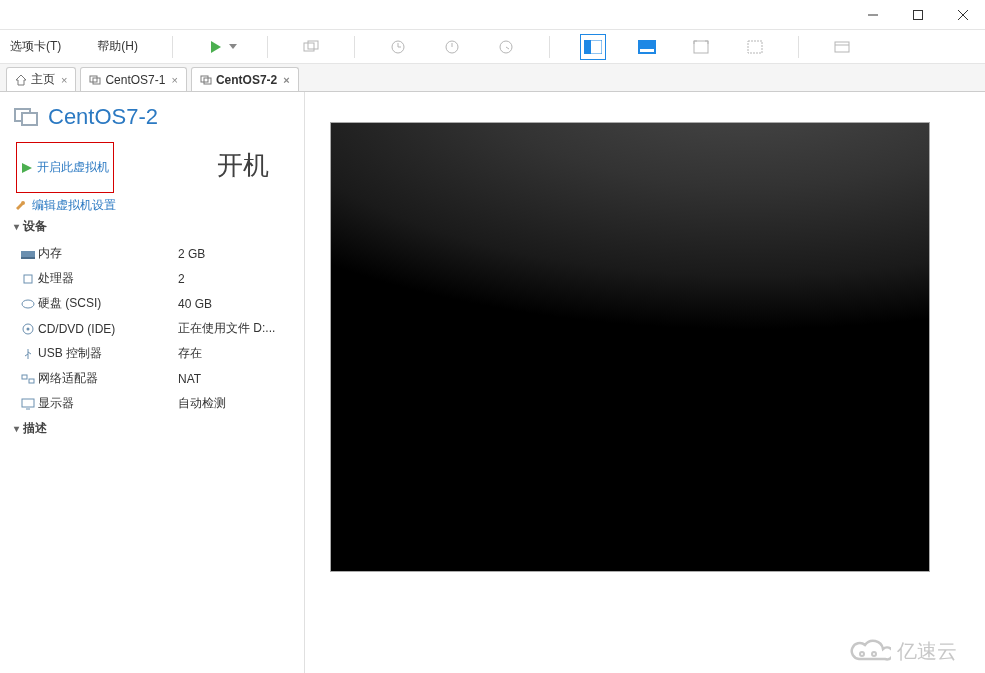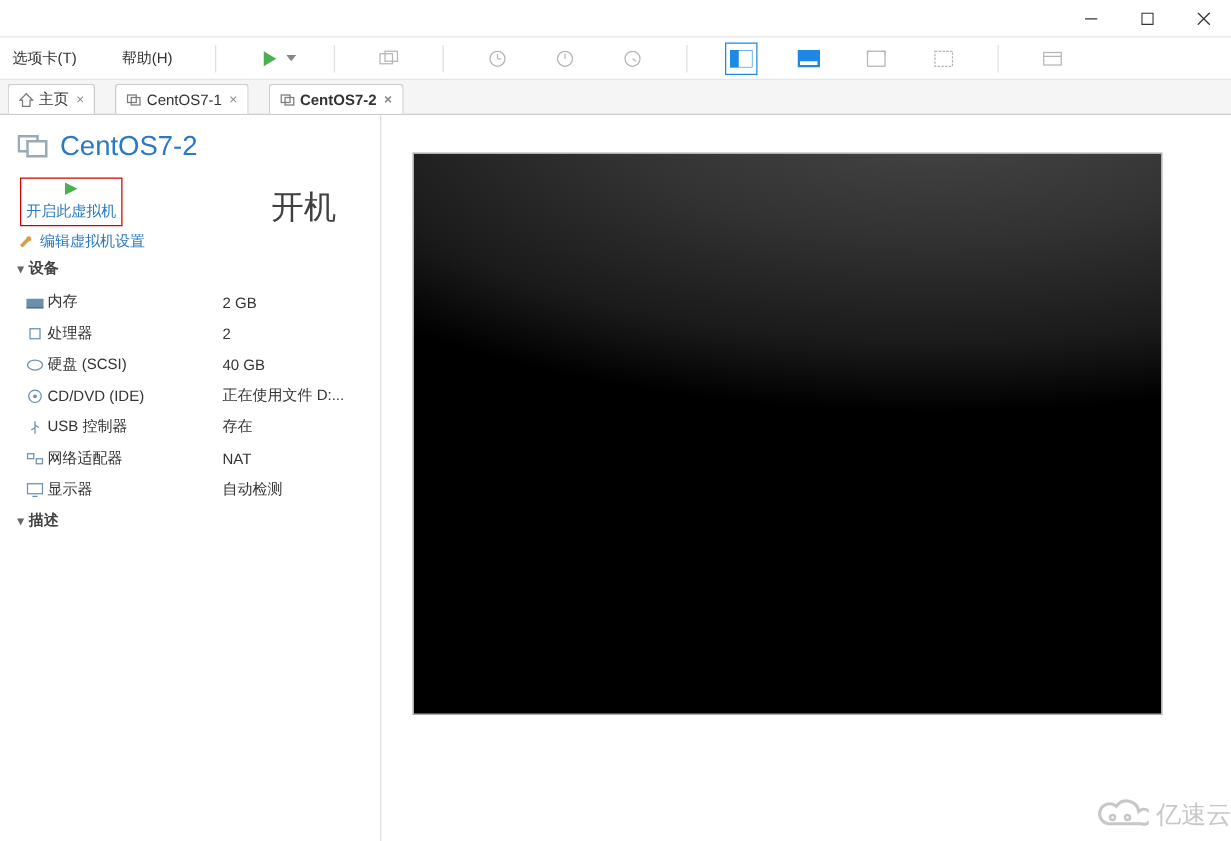--- a/index.html
+++ b/index.html
@@ -12,50 +12,50 @@
   
   .menu-bar { height: 34px; display: flex; align-items: center; gap: 28px; padding: 0 6px; border-bottom: 1px solid #e5e5e5; font-size: 12px; color:#333; }
   .menu-item { padding: 2px 4px; }
   .tool-sep { width:1px; height:22px; background:#e0e0e0; margin:0 2px; }
   .tool-btn { width: 26px; height: 26px; display:flex; align-items:center; justify-content:center; color:#858585; }
   .tool-btn.play { color:#4caf50; }
   .tool-btn.highlight { color:#1e88e5; }
   .play-group { display:flex; align-items:center; }
 
   
-  .tab-bar { height: 28px; background: #f5f5f5; display:flex; align-items:flex-end; padding-left: 6px; gap:16px; border-bottom:1px solid #ccc; font-size:12px; }
+  .tab-bar { height: 28px; background: #f5f5f5; display:flex; align-items:flex-end; padding-left: 6px; gap:4px; border-bottom:1px solid #ccc; font-size:12px; }
   .tab { height: 24px; padding: 3px 8px; background:#fff; border:1px solid #ccc; border-bottom:none; border-radius:3px 3px 0 0; display:flex; align-items:center; gap:4px; color:#333; }
   .tab.active { background:#fff; font-weight:600; }
   .tab-close { font-size:11px; color:#888; margin-left:2px; }
 
   
   .content { display:flex; height: calc(673px - 30px - 34px - 28px); }
   .left-panel { width: 305px; padding: 12px 14px; font-size:12px; color:#333; border-right:1px solid #e0e0e0; overflow:hidden; }
   .vm-title-row { display:flex; align-items:center; gap:8px; margin-bottom:12px; }
   .vm-title { font-size: 22px; color:#2b79c2; font-weight:400; }
   .link-row { display:flex; align-items:center; gap:4px; margin:4px 0 4px 2px; color:#2b79c2; cursor:pointer; }
-  .link-row.redbox { border:1px solid #d50000; padding:2px 4px; width: fit-content; flex-direction: column; }
+  .link-row.redbox { border:1px solid #d50000; padding:16px 4px; width: fit-content; }
   .redlabel { position:absolute; left:217px; top:148px; color:#404040; font-size:26px; }
   .section-header { display:flex; align-items:center; gap:4px; color:#444; font-weight:600; margin-top:4px; margin-bottom:6px; }
   .section-header::before { content:"▾"; font-size:10px; color:#666; }
   .device-row { display:flex; align-items:center; padding:4px 0 4px 4px; }
   .device-icon { width:20px; display:flex; justify-content:center; color:#6b8faf; }
   .device-label { flex:0 0 140px; }
   .device-value { color:#333; }
   .desc-text { color:#888; margin-top:6px; }
 
   
   .right-panel { flex:1; padding:30px 30px 0 0; display:flex; align-items:flex-start; justify-content:center; }
   .screen {
     width: 600px; height: 450px; border:1px solid #aaa;
     background: radial-gradient(ellipse 150% 80% at 70% -10%, #4a4a4a 0%, #333 30%, #1a1a1a 55%, #000 70%);
   }
 
   
-  .watermark { position:absolute; right:0; bottom:8px; display:flex; align-items:center; gap:6px; color:#c7c7c7; font-size:20px; font-weight:500; }
+  .watermark { position:absolute; right:28px; bottom:8px; display:flex; align-items:center; gap:6px; color:#c7c7c7; font-size:20px; font-weight:500; }
   .watermark-logo { width:44px; height:28px; }
 
   
   svg { display:block; }
 </style>
 </head>
 <body>
 
 <div class="title-bar">
   <div class="title-btn">

